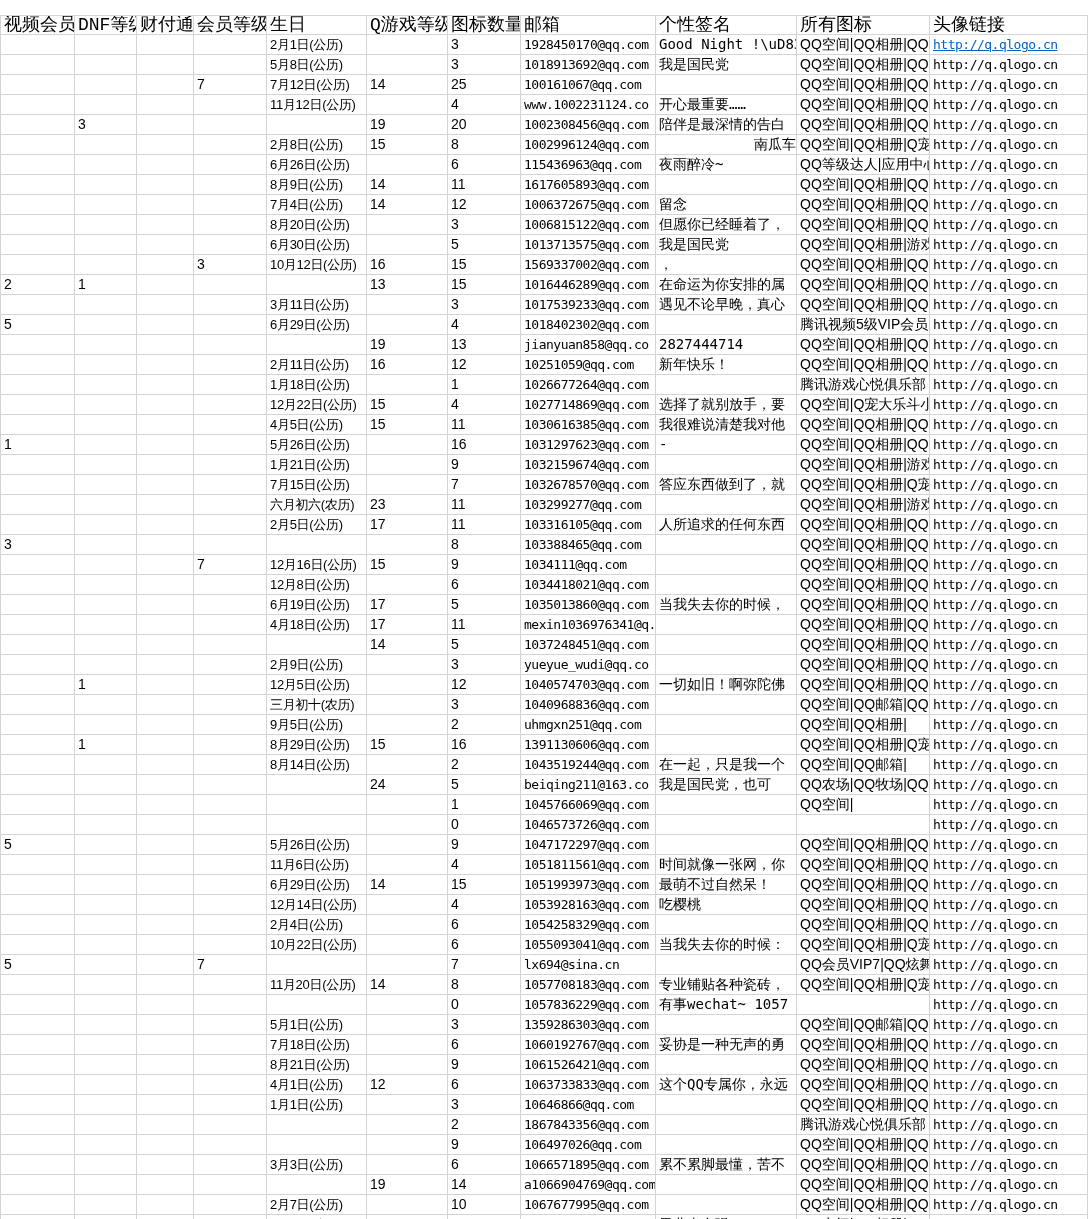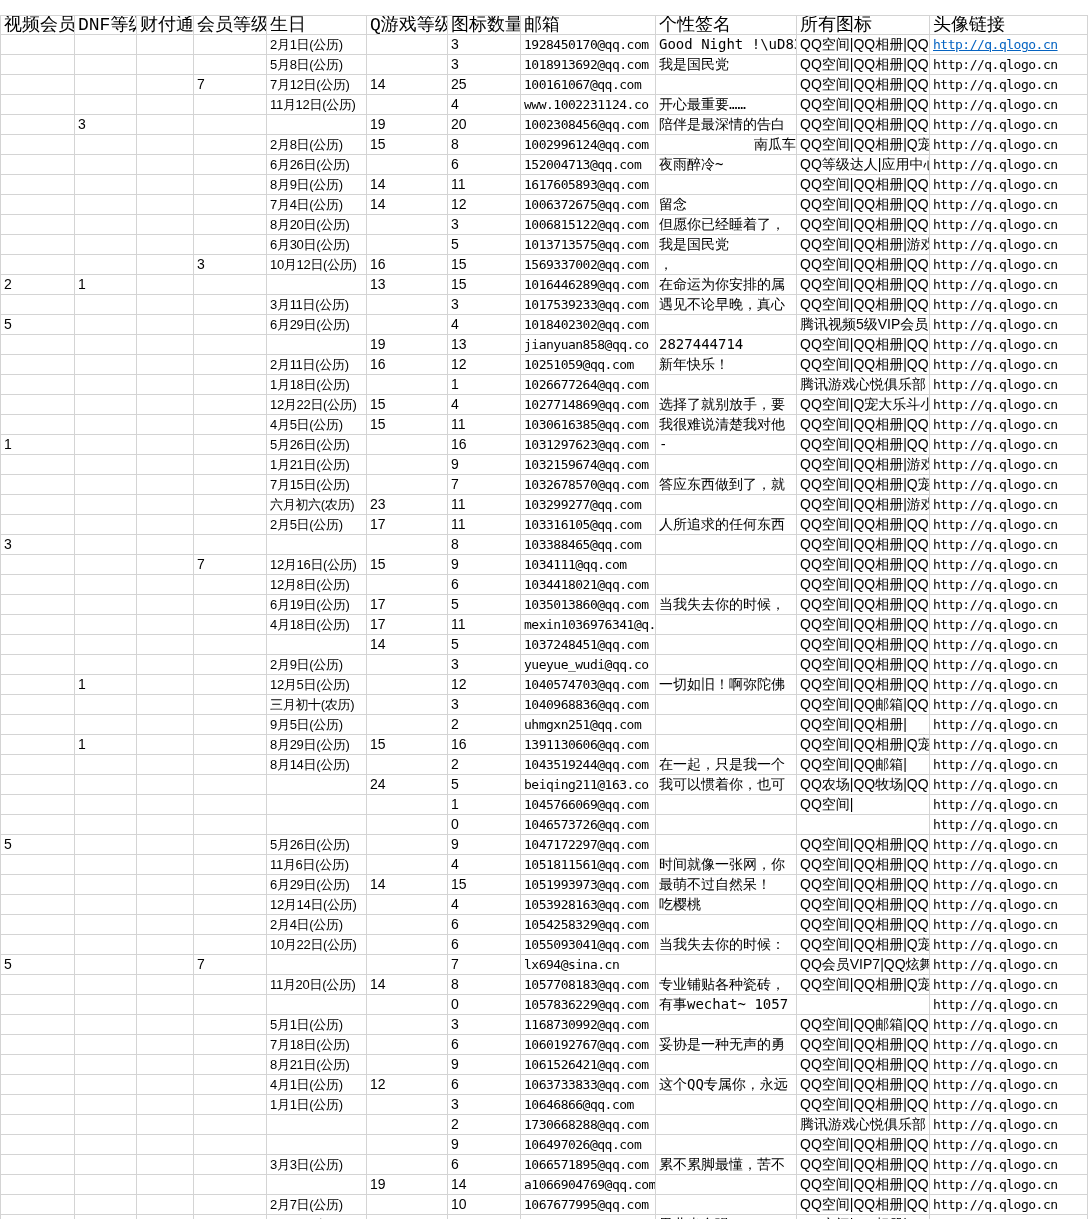--- a/index.html
+++ b/index.html
@@ -116,21 +116,21 @@
       <div class="cell c10">http://q.qlogo.cn</div>
     </div>
     <div class="row">
       <div class="cell c0"></div>
       <div class="cell c1"></div>
       <div class="cell c2"></div>
       <div class="cell c3"></div>
       <div class="cell c4">6月26日(公历)</div>
       <div class="cell c5"></div>
       <div class="cell c6">6</div>
-      <div class="cell c7">152004713@qq.com</div>
+      <div class="cell c7">115436963@qq.com</div>
       <div class="cell c8"> 夜雨醉冷~</div>
       <div class="cell c9">QQ等级达人|应用中心</div>
       <div class="cell c10">http://q.qlogo.cn</div>
     </div>
     <div class="row">
       <div class="cell c0"></div>
       <div class="cell c1"></div>
       <div class="cell c2"></div>
       <div class="cell c3"></div>
       <div class="cell c4">8月9日(公历)</div>
@@ -522,21 +522,21 @@
     </div>
     <div class="row">
       <div class="cell c0"></div>
       <div class="cell c1"></div>
       <div class="cell c2"></div>
       <div class="cell c3"></div>
       <div class="cell c4"></div>
       <div class="cell c5">24</div>
       <div class="cell c6">5</div>
       <div class="cell c7">beiqing211@163.co</div>
-      <div class="cell c8">我可以惯着你，也可</div>
+      <div class="cell c8">我是国民党，也可</div>
       <div class="cell c9">QQ农场|QQ牧场|QQ</div>
       <div class="cell c10">http://q.qlogo.cn</div>
     </div>
     <div class="row">
       <div class="cell c0"></div>
       <div class="cell c1"></div>
       <div class="cell c2"></div>
       <div class="cell c3"></div>
       <div class="cell c4"></div>
       <div class="cell c5"></div>
@@ -677,21 +677,21 @@
       <div class="cell c10">http://q.qlogo.cn</div>
     </div>
     <div class="row">
       <div class="cell c0"></div>
       <div class="cell c1"></div>
       <div class="cell c2"></div>
       <div class="cell c3"></div>
       <div class="cell c4">5月1日(公历)</div>
       <div class="cell c5"></div>
       <div class="cell c6">3</div>
-      <div class="cell c7">1168730992@qq.com</div>
+      <div class="cell c7">1359286303@qq.com</div>
       <div class="cell c8"></div>
       <div class="cell c9">QQ空间|QQ邮箱|QQ</div>
       <div class="cell c10">http://q.qlogo.cn</div>
     </div>
     <div class="row">
       <div class="cell c0"></div>
       <div class="cell c1"></div>
       <div class="cell c2"></div>
       <div class="cell c3"></div>
       <div class="cell c4">7月18日(公历)</div>
@@ -742,21 +742,21 @@
       <div class="cell c10">http://q.qlogo.cn</div>
     </div>
     <div class="row">
       <div class="cell c0"></div>
       <div class="cell c1"></div>
       <div class="cell c2"></div>
       <div class="cell c3"></div>
       <div class="cell c4"></div>
       <div class="cell c5"></div>
       <div class="cell c6">2</div>
-      <div class="cell c7">1730668288@qq.com</div>
+      <div class="cell c7">1867843356@qq.com</div>
       <div class="cell c8"></div>
       <div class="cell c9">腾讯游戏心悦俱乐部</div>
       <div class="cell c10">http://q.qlogo.cn</div>
     </div>
     <div class="row">
       <div class="cell c0"></div>
       <div class="cell c1"></div>
       <div class="cell c2"></div>
       <div class="cell c3"></div>
       <div class="cell c4"></div>

